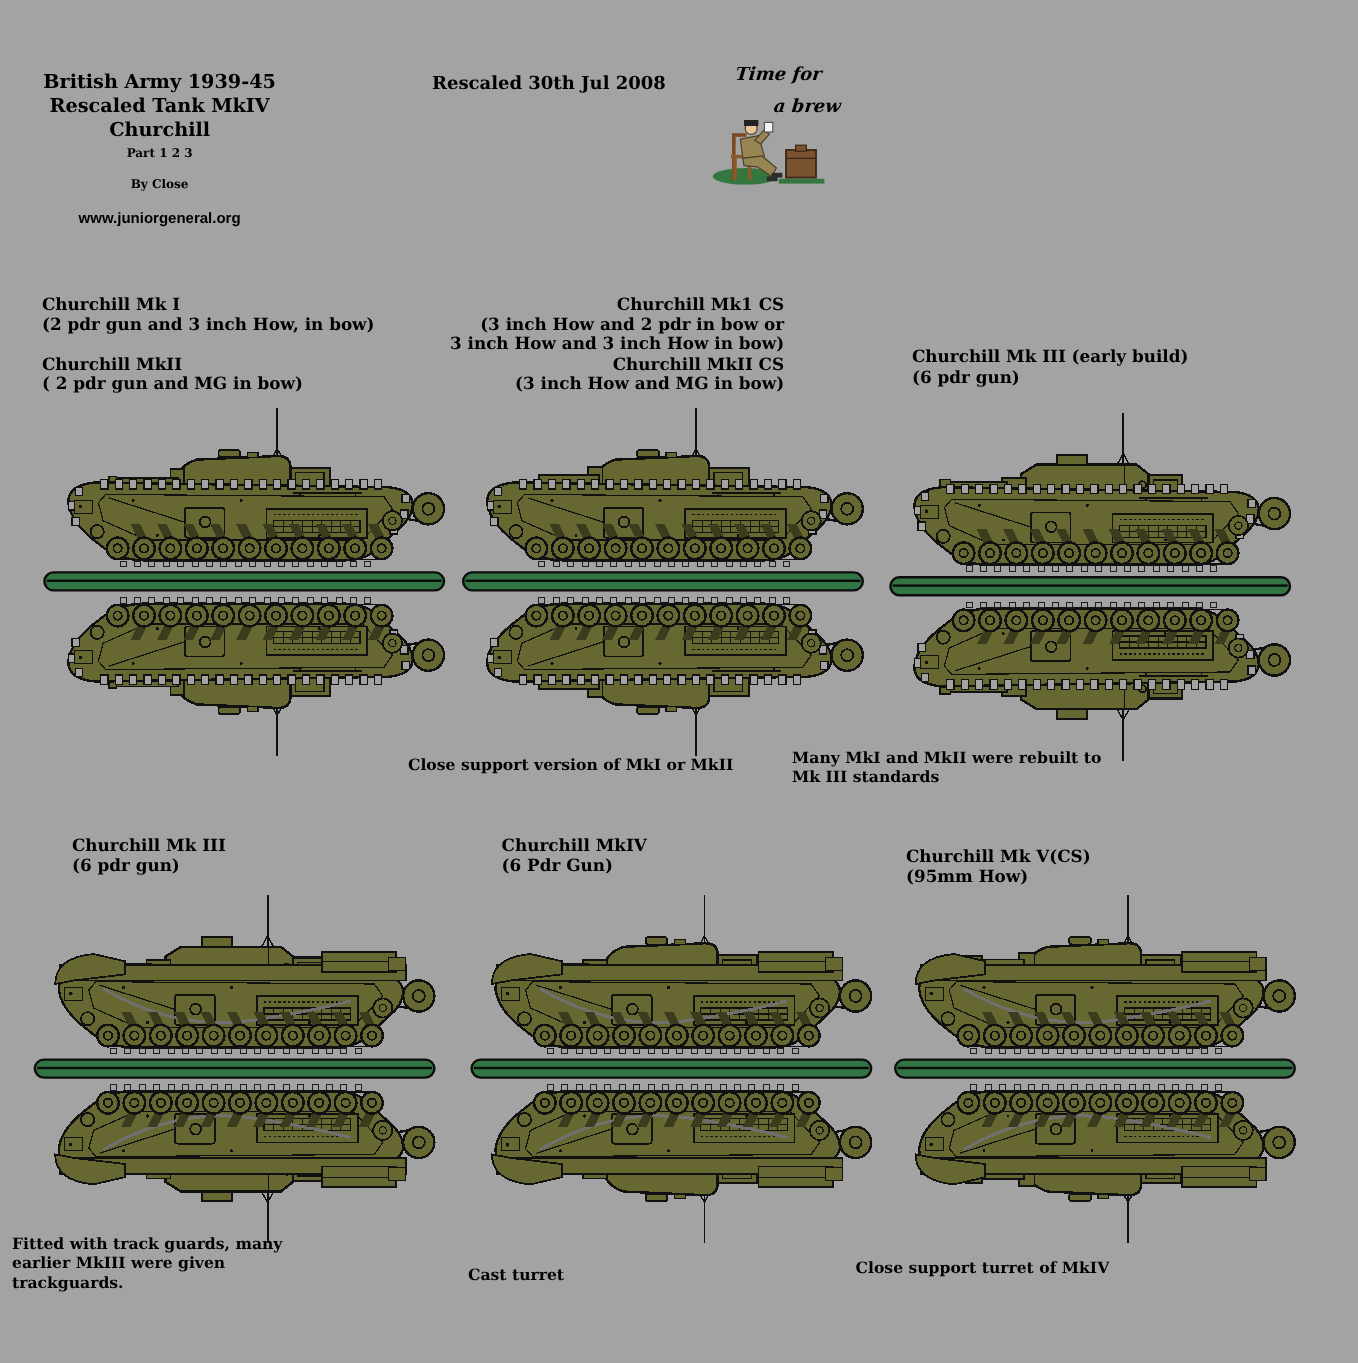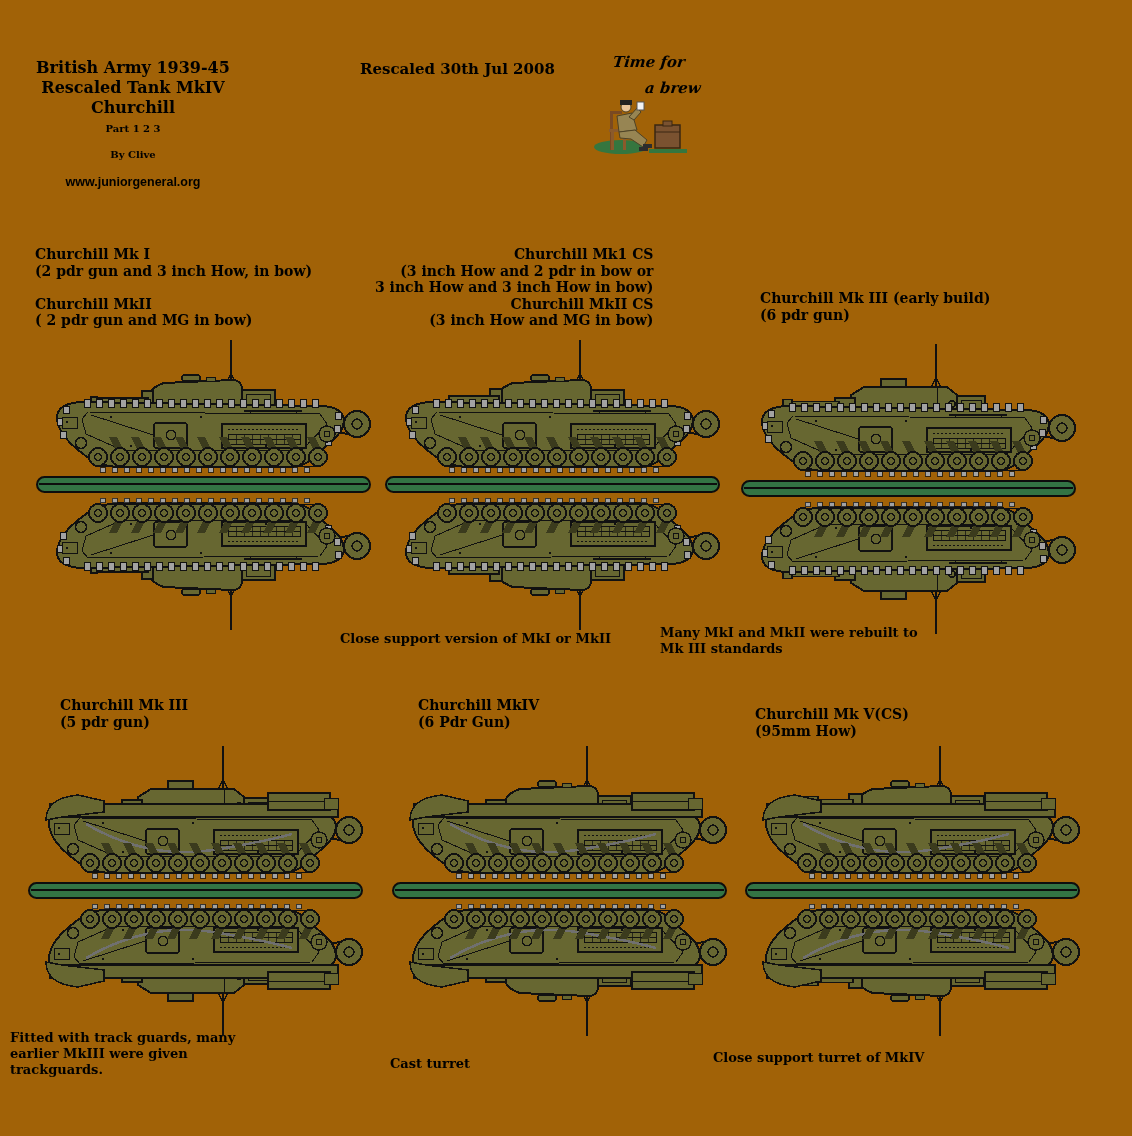--- a/index.html
+++ b/index.html
@@ -1,16 +1,16 @@
 <!DOCTYPE html>
 <html><head>
 <meta charset="utf-8">
 <style>
   html,body{margin:0;padding:0;background:#fff;}
-  .page{position:relative;width:1132px;height:1136px;background:#a16207;overflow:hidden;
+  .page{position:relative;width:1132px;height:1136px;background:#a3a3a3;overflow:hidden;
         font-family:"DejaVu Serif",serif;font-weight:bold;color:#000;}
   .abs{position:absolute;}
   .title-line{width:230px;text-align:center;font-size:16px;}
   .title-sub{width:230px;text-align:center;font-size:10px;}
   .title-site{width:230px;text-align:center;font-size:12.5px;font-family:"Liberation Sans",sans-serif;}
   .rescaled{font-size:15px;}
   .brew-text{font-size:15px;font-style:italic;transform:skewX(-6deg);}
   .unit-label{font-size:14px;line-height:16.5px;white-space:pre-line;}
   .note{font-size:13px;line-height:16px;white-space:pre-line;}
   .pair{position:absolute;width:340px;height:294px;}
@@ -24,21 +24,21 @@
 </style>
 </head>
 <body>
 
 <div class="page">
 
   <div class="abs title-line" style="left:18px;top:58px;">British Army 1939-45</div>
   <div class="abs title-line" style="left:18px;top:78px;">Rescaled Tank MkIV</div>
   <div class="abs title-line" style="left:18px;top:98px;">Churchill</div>
   <div class="abs title-sub" style="left:18px;top:123px;">Part 1 2 3</div>
-  <div class="abs title-sub" style="left:18px;top:149px;">By Clive</div>
+  <div class="abs title-sub" style="left:18px;top:149px;">By Close</div>
   <div class="abs title-site" style="left:18px;top:175px;">www.juniorgeneral.org</div>
   <div class="abs rescaled" style="left:360px;top:60px;">Rescaled 30th Jul 2008</div>
 
   <div class="abs brew-text" style="left:613px;top:53px;">Time for</div>
   <div class="abs brew-text" style="left:645px;top:79px;">a brew</div>
 
   <div class="abs" style="left:593px;top:92px;width:96px;height:62px;">
     <svg viewBox="0 0 96 62" width="96" height="62">
       <ellipse cx="28" cy="55" rx="27" ry="7" fill="#35763f"></ellipse>
       <rect x="56" y="57" width="38" height="4" fill="#35763f"></rect>
@@ -67,21 +67,21 @@
 Churchill MkII
 ( 2 pdr gun and MG in bow)</div>
   <div class="abs unit-label" style="left:375px;top:246px;text-align:right;">Churchill Mk1 CS
 (3 inch How and 2 pdr in bow or
 3 inch How and 3 inch How in bow)
 Churchill MkII CS
 (3 inch How and MG in bow)</div>
   <div class="abs unit-label" style="left:760px;top:290px;">Churchill Mk III (early build)
 (6 pdr gun)</div>
   <div class="abs unit-label" style="left:60px;top:697px;">Churchill Mk III
-(5 pdr gun)</div>
+(6 pdr gun)</div>
   <div class="abs unit-label" style="left:418px;top:697px;">Churchill MkIV
 (6 Pdr Gun)</div>
   <div class="abs unit-label" style="left:755px;top:706px;">Churchill Mk V(CS)
 (95mm How)</div>
 
   <div class="abs note" style="left:340px;top:631px;">Close support version of MkI or MkII</div>
   <div class="abs note" style="left:660px;top:625px;">Many MkI and MkII were rebuilt to
 Mk III standards</div>
   <div class="abs note" style="left:10px;top:1030px;">Fitted with track guards, many
 earlier MkIII were given

